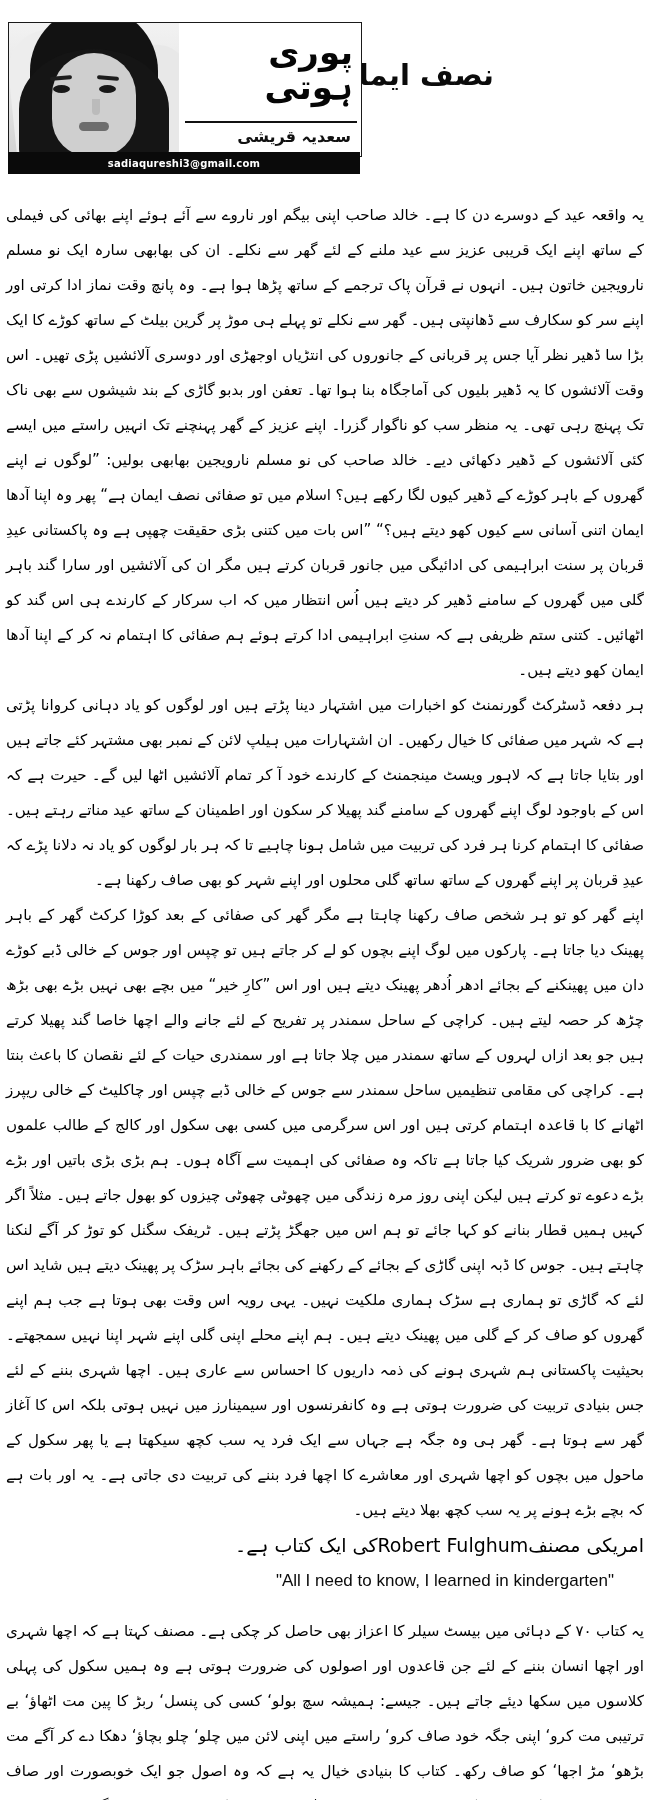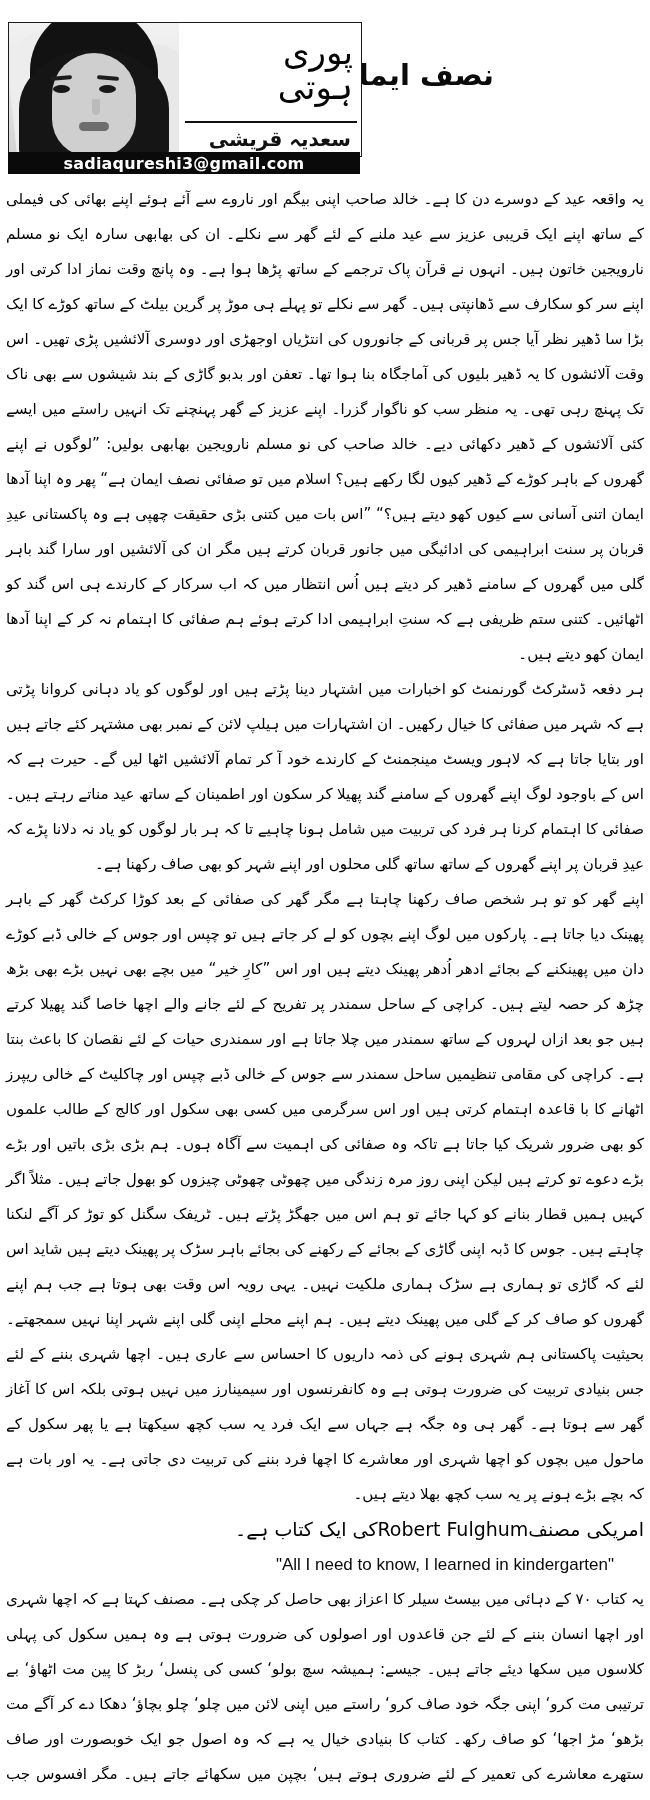--- a/index.html
+++ b/index.html
@@ -64,42 +64,42 @@
     flex: 0 0 182px;
     padding-top: 6px;
     box-sizing: border-box;
   }
 
   .brand-name {
     position: absolute;
     top: 12px;
     right: 8px;
     font-size: 34px;
-    font-weight: normal;
+    font-weight: bold;
     line-height: 1.02;
     direction: rtl;
     text-align: right;
     color: #060606;
     letter-spacing: -1px;
   }
 
   .brand-rule {
     position: absolute;
     top: 98px;
     right: 4px;
     width: 172px;
     height: 2px;
     background: #111111;
   }
 
   .brand-author {
     position: absolute;
     top: 104px;
     right: 10px;
-    font-size: 20px;
+    font-size: 16px;
     direction: rtl;
     text-align: right;
     color: #111111;
     font-weight: 600;
   }
 
   
   .portrait {
     position: relative;
     flex: 1 1 auto;
@@ -206,21 +206,21 @@
     background: #0a0a0a;
     color: #ffffff;
     display: flex;
     align-items: center;
     justify-content: center;
     box-sizing: border-box;
   }
   .email-text {
     direction: ltr;
     font-family: "DejaVu Sans", sans-serif;
-    font-size: 16px;
+    font-size: 10px;
     font-weight: bold;
     letter-spacing: 0.2px;
     color: #ffffff;
   }
 
   
   .article-body {
     position: absolute;
     top: 182px;
     right: 6px;
@@ -228,21 +228,21 @@
     direction: rtl;
     text-align: justify;
     text-align-last: right;
   }
 
   .para {
     font-family: "DejaVu Sans", sans-serif;
     font-size: 15.1px;
     line-height: 35px;
     color: #000000;
-    margin: 0 0 0 0;
+    margin: 16px 0 0 0;
     direction: rtl;
     text-align: justify;
     text-align-last: right;
     letter-spacing: -0.15px;
     word-spacing: -0.5px;
   }
   .para + .para { margin-top: 0; }
 
   .quote-line {
     font-family: "Liberation Sans", sans-serif;

